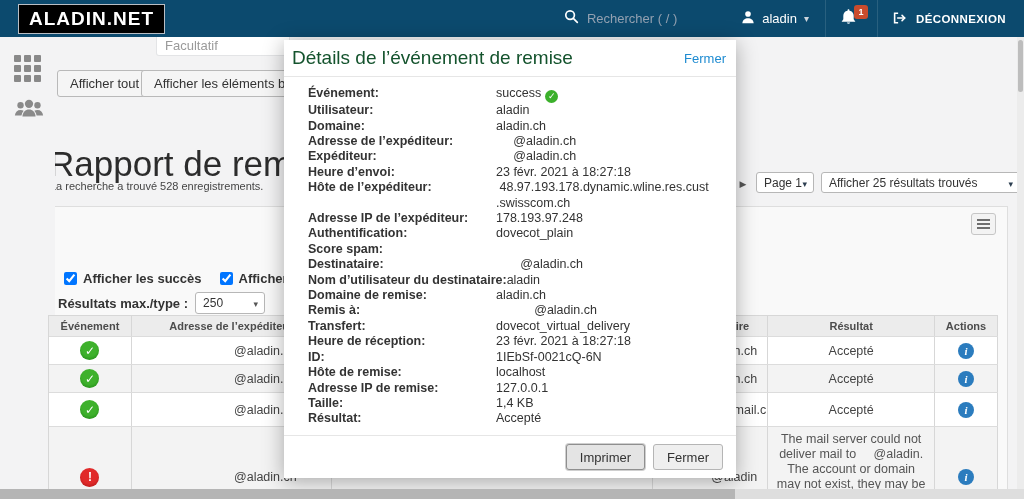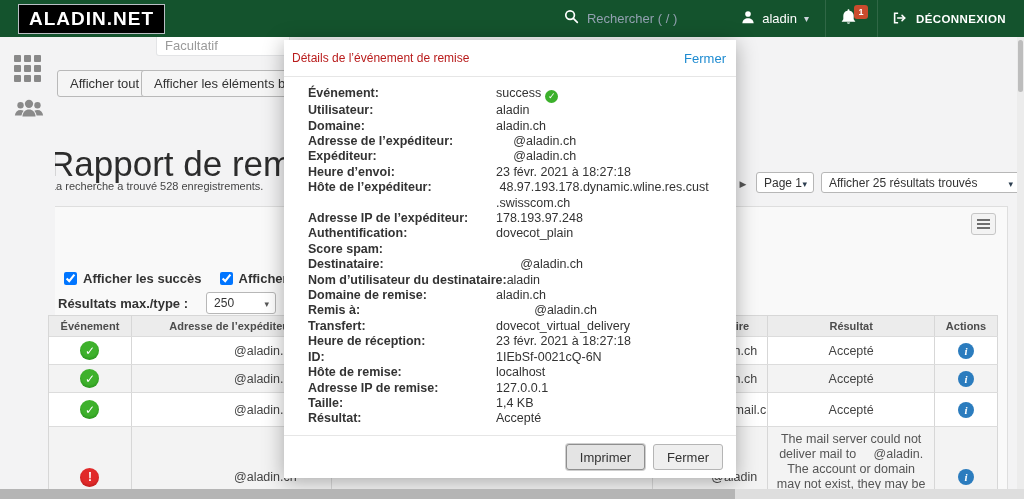--- a/index.html
+++ b/index.html
@@ -5,21 +5,21 @@
   * { box-sizing: border-box; margin: 0; padding: 0; }
   html,body { width:1024px; height:499px; overflow:hidden; }
   body {
     position:relative;
     font-family:"Liberation Sans","DejaVu Sans",sans-serif;
     background:#f3f3f4; color:#3c3c3c;
   }
   
   .navbar{
     position:absolute; top:0; left:0; width:1024px; height:37px;
-    background:#14532d; display:flex; align-items:center; z-index:5;
+    background:#0c4a6e; display:flex; align-items:center; z-index:5;
   }
   .logo{
     margin-left:18px; background:#000; color:#fff; border:1px solid #b9bec4;
     font-size:19px; font-weight:bold; letter-spacing:1px; padding:2px 10px 3px;
     line-height:23px;
   }
   .nav-spacer{ flex:1; }
   .nav-search{ display:flex; align-items:center; gap:8px; margin-right:48px; cursor:pointer;}
   .nav-search .ph{ color:#93a1b1; font-size:13px; }
   .nav-user{ display:flex; align-items:center; gap:7px; color:#fff; font-size:13px; padding:0 16px; height:37px; cursor:pointer;}
@@ -79,21 +79,21 @@
   .list-glyph, .list-glyph::before, .list-glyph::after{
     display:block; width:13px; height:2px; background:#6e6e6e; content:"";
   }
   .list-glyph{ position:relative; }
   .list-glyph::before{ position:absolute; top:-4px; }
   .list-glyph::after{ position:absolute; top:4px; }
   .filter-row{ position:absolute; left:15px; top:44px; display:flex; align-items:center; font-size:13px; font-weight:bold; color:#333; white-space:nowrap;margin-top:20px;}
   .filter-row label{ margin:0 18px 0 6px; }
   .maxrow{ position:absolute; left:9px; top:85px; display:flex; align-items:center; font-size:13px; font-weight:bold; color:#333;}
   .max-select{
-    position:relative; margin-left:18px; width:70px; height:22px; background:#fff;
+    position:relative; margin-left:7px; width:70px; height:22px; background:#fff;
     border:1px solid #b7b7b7; border-radius:3px; font-size:12px; font-weight:normal;
     display:flex; align-items:center; padding:0 7px; cursor:pointer;
   }
   .max-select .sel-caret{ position:absolute; right:6px; top:6px; font-size:9px; color:#555;}
   
   .tbl{ position:absolute; left:48px; top:315px; width:950px; z-index:2; font-size:12.5px; color:#444; background:#fff; border-left:1px solid #d7d7d7;}
   .trow{ display:flex; border-bottom:1px solid #dcdcdc; background:#fff; align-items:center;}
   .trow.head{ background:#ececec; font-size:11px; font-weight:bold; color:#4c4c4c; border-top:1px solid #d7d7d7; min-height:22px;}
   .trow.stripe{ background:#f3f3f3; }
   .tcell{ border-right:1px solid #d7d7d7; padding:4px 4px; align-self:stretch; display:flex; align-items:center; justify-content:center; text-align:center;}
@@ -118,21 +118,21 @@
   }
   
   .modal{
     position:absolute; left:284px; top:40px; width:452px; height:438px; background:#fff;
     box-shadow:0 3px 20px rgba(0,0,0,.32); z-index:10; display:flex; flex-direction:column;
   }
   .modal-head{
     height:37px; flex:0 0 37px; display:flex; align-items:center; justify-content:space-between;
     padding:0 10px 0 8px; border-bottom:1px solid #e6e6e6;
   }
-  .modal-title{ font-size:12px; color:#b91c1c; }
+  .modal-title{ font-size:19px; color:#14532d; }
   .modal-close-link{ font-size:13px; color:#1e8bd1; cursor:pointer; text-decoration:none;}
   .modal-body{ flex:1; padding:9px 24px 0; overflow:hidden; }
   .f-row{ display:flex; line-height:15.4px; font-size:12.5px; color:#333;}
   .f-label{ flex:0 0 auto; min-width:188px; font-weight:bold; white-space:nowrap;}
   .f-value{ flex:1; overflow-wrap:anywhere; }
   .f-icon{
     display:none; width:13px; height:13px; border-radius:50%; background:#3bb02b; color:#fff;
     font-size:9px; font-weight:bold; align-items:center; justify-content:center;
     margin-left:4px; vertical-align:-2px;
   }

